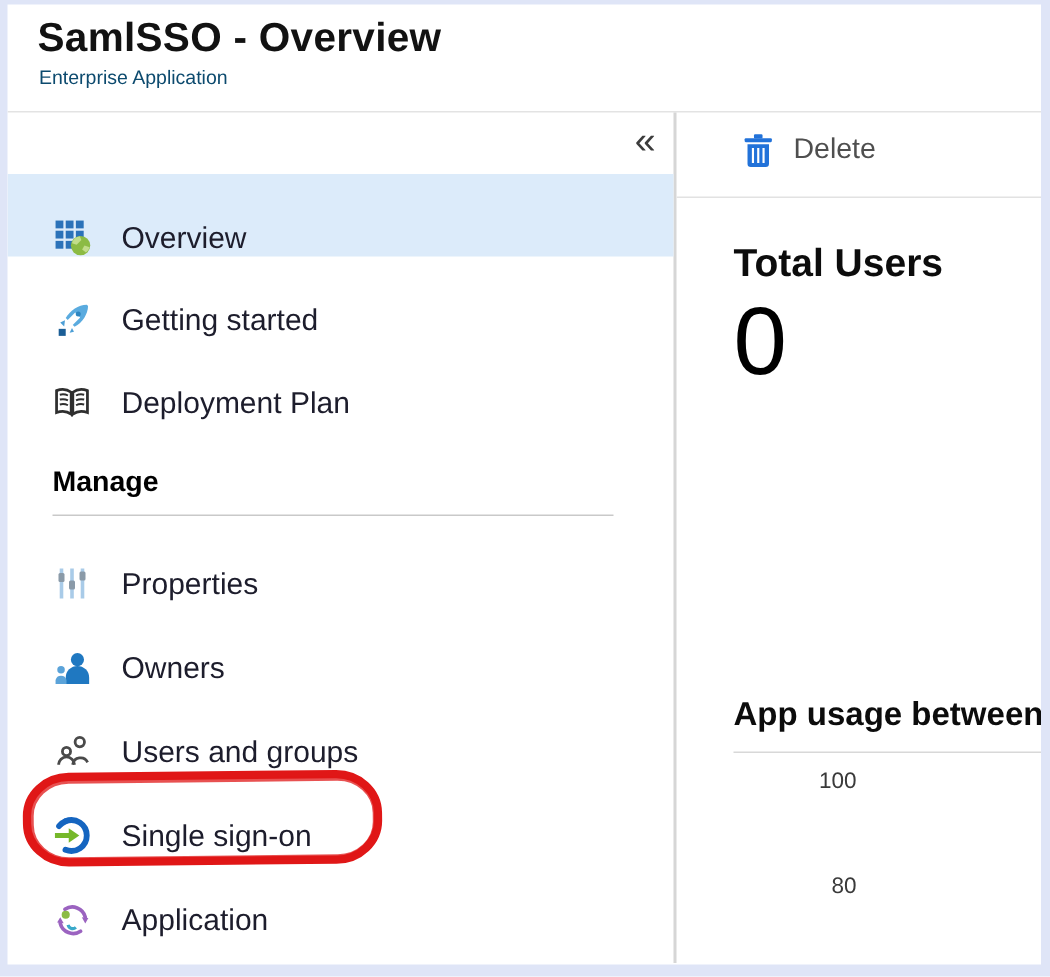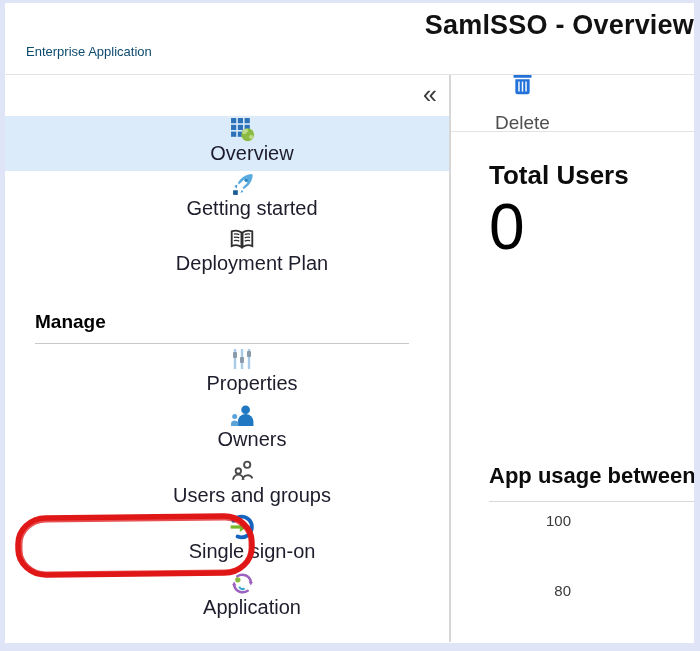--- a/index.html
+++ b/index.html
@@ -11,51 +11,51 @@
     overflow: hidden;
   }
   .page {
     position: absolute;
     left: 5px; top: 3px; right: 6px; bottom: 8px;
     background: #ffffff;
     overflow: hidden;
   }
   
   .page-header { height: 72px; border-bottom: 1px solid #e3e3e3; padding: 7px 0 0 20px; }
-  .page-title { font-size: 27px; font-weight: bold; color: #121212; letter-spacing: 0.2px; text-align: right; }
+  .page-title { font-size: 27px; font-weight: bold; color: #121212; letter-spacing: 0.2px; }
   .page-subtitle { font-size: 13px; color: #0c4a6e; margin: 3px 0 0 1px; }
   
   .content { display: flex; height: 567px; }
   .sidebar { width: 446px; position: relative; border-right: 2px solid #d6d6d6; }
   .collapse-row { height: 41px; position: relative; }
   .collapse-btn {
     position: absolute; right: 12px; top: 4px;
     font-size: 25px; color: #3c3c3c; cursor: pointer; line-height: 30px;
   }
   .nav-item {
-    height: 55px; display: flex; align-items: center;
-    padding-left: 30px; cursor: pointer; flex-direction: column;
+    height: 55px; display: flex; align-items: flex-end;
+    padding-left: 30px; cursor: pointer;
   }
   .nav-item.selected { background: #dcebfa; }
   .nav-icon { width: 26px; height: 26px; flex: 0 0 26px; display: flex; align-items: center; justify-content: center; }
   .nav-label { font-size: 20px; color: #1d1d2c; margin-left: 20px; }
   .section-header { margin: 30px 0 0 30px; font-size: 19px; font-weight: bold; color: #000000; }
   .section-divider { border: none; border-top: 1px solid #c9c9c9; margin: 10px 40px 2px 30px; }
   .manage-list .nav-item { height: 56px; }
   .annotation {
     position: absolute; left: 9px; top: 437px; width: 244px; height: 68px;
     pointer-events: none; transform: rotate(-0.6deg);
   }
   
   .main-panel { flex: 1; overflow: hidden; }
   .toolbar {
     height: 57px; border-bottom: 1px solid #e2e2e2;
     display: flex; align-items: center; padding-left: 44px; gap: 13px; 
   }
-  .toolbar-btn { display: flex; align-items: center; gap: 13px; cursor: pointer; flex-direction: column; }
+  .toolbar-btn { display: flex; align-items: flex-start; gap: 13px; cursor: pointer; }
   .toolbar-label { font-size: 19px; color: #4f4f4f; }
   .metric-title { margin: 28px 0 0 38px; font-size: 26px; font-weight: bold; color: #0c0c0c; }
   .metric-value { margin: 4px 0 0 38px; font-size: 64px; font-weight: 500; color: #000; line-height: 1.0; }
   .usage-heading {
     margin: 204px 0 0 38px; font-size: 22px; font-weight: bold; color: #0c0c0c;
     white-space: nowrap; overflow: hidden;
   }
   .usage-divider { border: none; border-top: 1px solid #d8d8d8; margin: 12px 0 0 38px; }
   .tick { margin-left: 60px; width: 60px; text-align: right; font-size: 15px; color: #3a3a3a; line-height: 20px; }
   .tick-100 { margin-top: 9px; }

